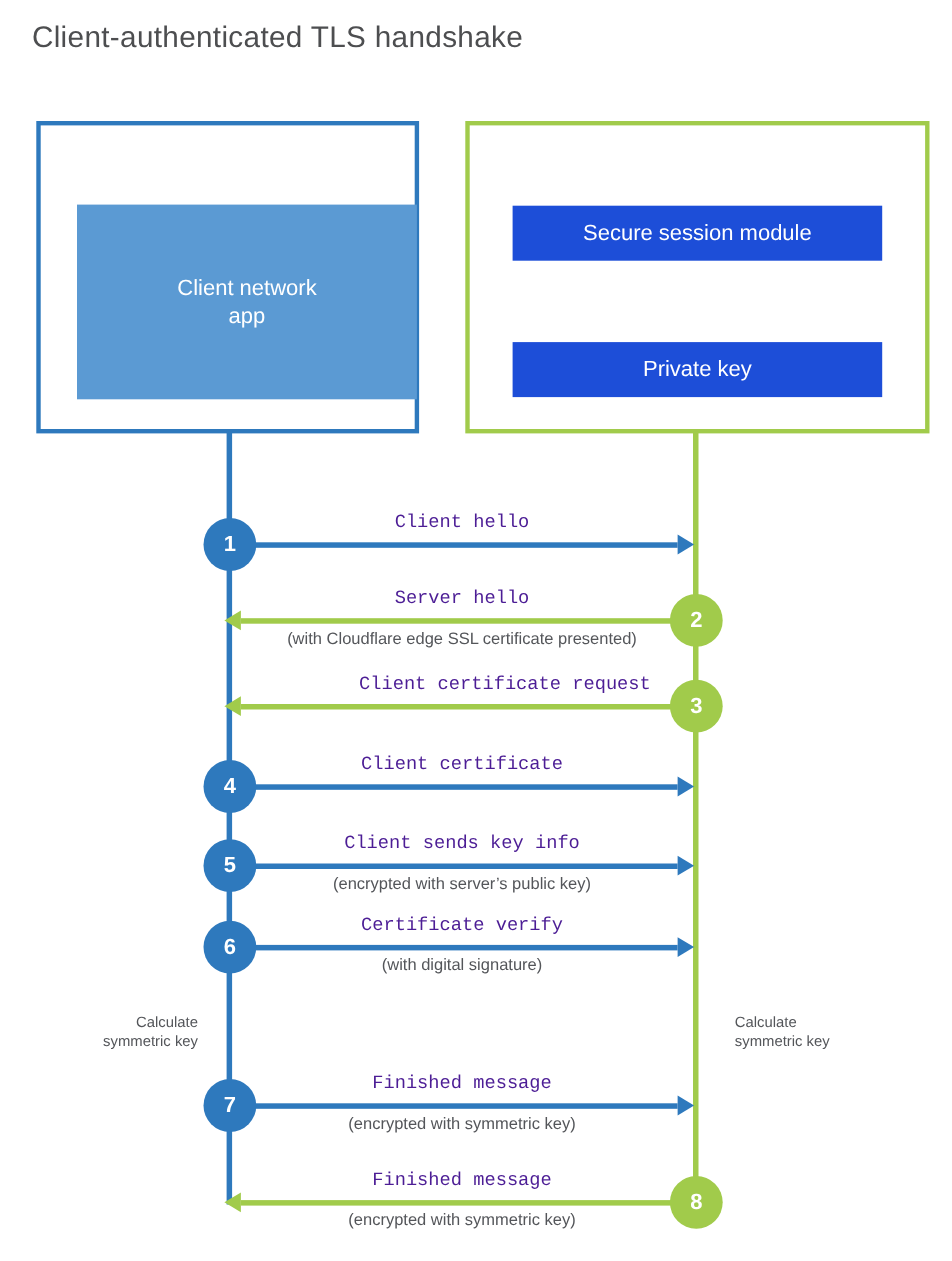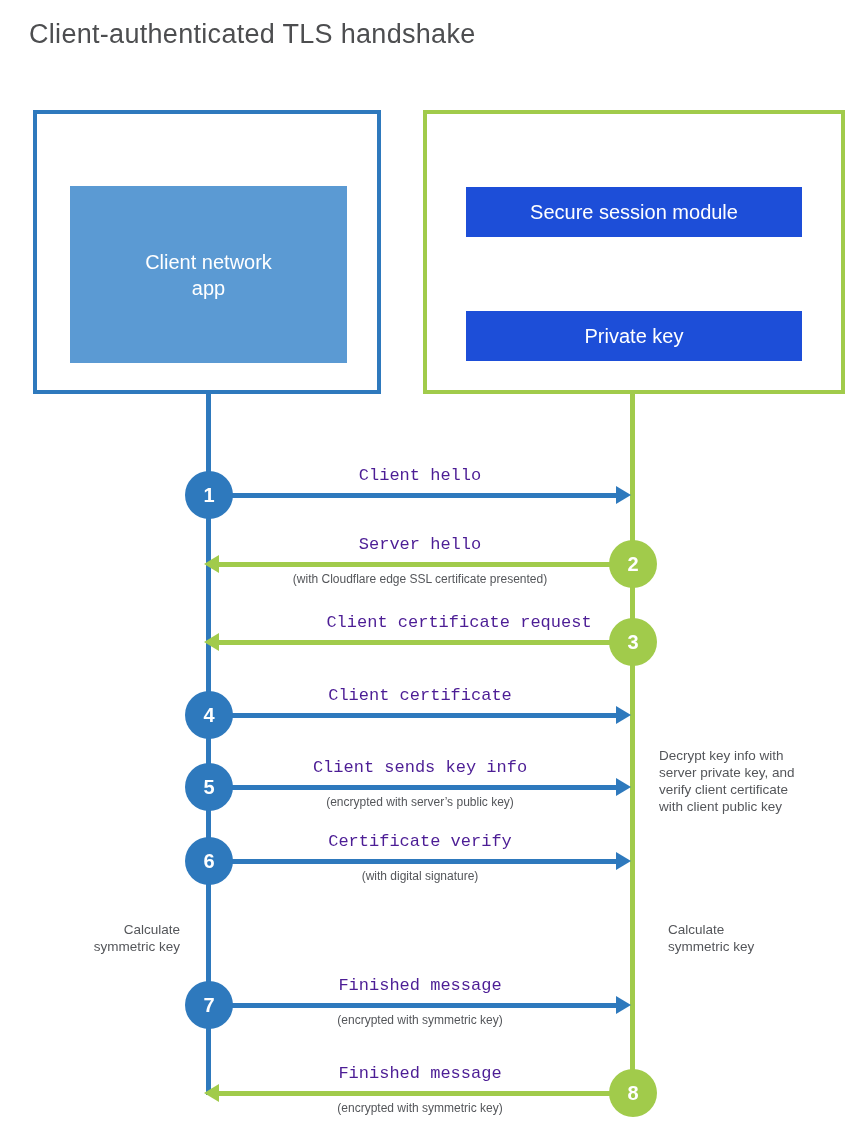--- a/index.html
+++ b/index.html
@@ -35,21 +35,21 @@
     position: absolute;
     top: 24px; left: 0; width: 100%;
     text-align: center;
     font-size: 20px;
     font-weight: bold;
     color: #414042;
   }
   .app-box {
     position: absolute;
     left: 33px; top: 72px;
-    width: 277px; height: 177px;
+    width: 309px; height: 177px;
     background: #5b9ad3;
     display: flex; align-items: center; justify-content: center;
     text-align: center;
     color: #ffffff;
     font-size: 20px;
     line-height: 26px;
     white-space: pre-line;
   }
   .module-bar {
     position: absolute;
@@ -85,21 +85,21 @@
     transform: translateX(-50%);
     font-size: 17px;
     color: #4c1d95;
     white-space: nowrap;
     z-index: 2;
     font-family: Liberation Mono, monospace;
   }
   .step-sub {
     position: absolute;
     transform: translateX(-50%);
-    font-size: 12px;
+    font-size: 15px;
     color: #54565a;
     white-space: nowrap;
     z-index: 2;
   }
   .side-note {
     position: absolute;
     font-size: 13.5px;
     line-height: 17px;
     color: #54565a;
     white-space: pre-line;
@@ -162,22 +162,18 @@
       <div class="step-circle" style="left: 185px; top: 981px; background: rgb(46, 121, 189);">7</div>
       <div class="step-label" style="left: 420px; top: 976px;">Finished message</div>
       <div class="step-sub" style="left: 420px; top: 1013px;">(encrypted with symmetric key)</div>
       <div class="hline" style="top: 1091px; background: rgb(161, 203, 75); left: 219px; width: 414px;"></div>
       <div class="ahead" style="top: 1084px; left: 204px; border-top: 9px solid transparent; border-bottom: 9px solid transparent; border-right: 15px solid rgb(161, 203, 75);"></div>
       <div class="step-circle" style="left: 609px; top: 1069px; background: rgb(161, 203, 75);">8</div>
       <div class="step-label" style="left: 420px; top: 1064px;">Finished message</div>
       <div class="step-sub" style="left: 420px; top: 1101px;">(encrypted with symmetric key)</div>
     </div>
 
-  <div class="side-note note-decrypt">Decrypt key info with
-server private key, and
-verify client certificate
-with client public key</div>
   <div class="side-note note-calc-client">Calculate
 symmetric key</div>
   <div class="side-note note-calc-server">Calculate
 symmetric key</div>
 
 </div>
 
 </body></html>

